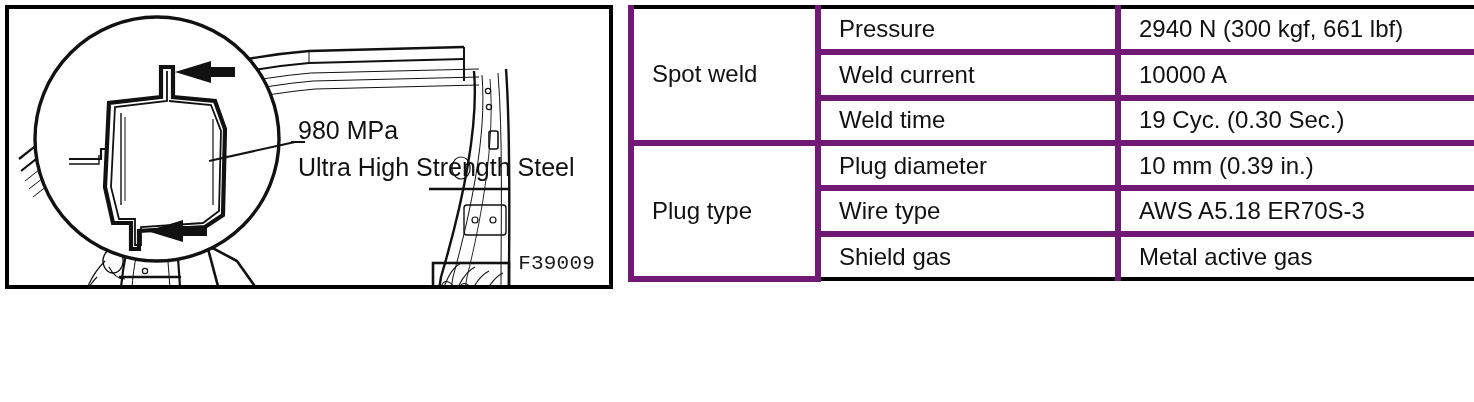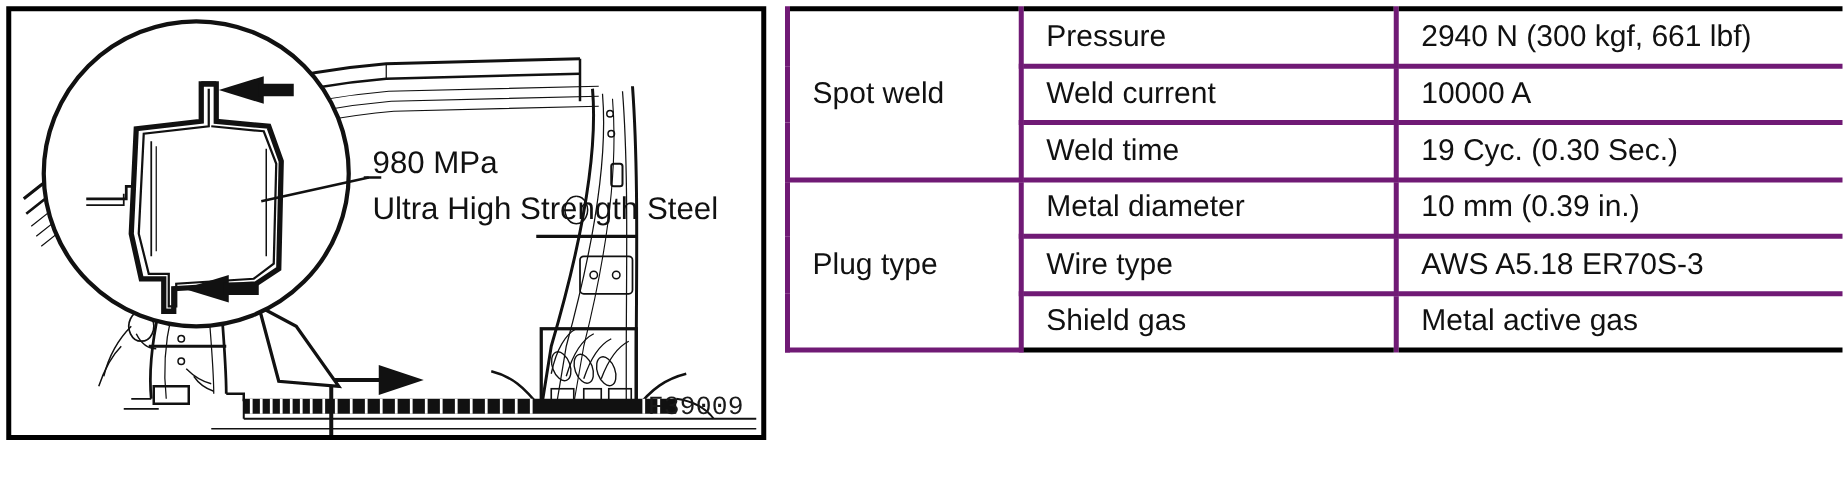--- a/index.html
+++ b/index.html
@@ -8,21 +8,21 @@
     background: #ffffff;
     font-family: "Liberation Sans", sans-serif;
     overflow: hidden;
   }
   #page { position: relative; width: 1474px; height: 402px; background: #fff; }
 
   
   #figure-panel {
     position: absolute;
     left: 5px; top: 5px;
-    width: 608px; height: 347px;
+    width: 608px; height: 284px;
     border: 4px solid #000;
     background: #fff;
     overflow: hidden;
   }
   #figure-svg { position: absolute; left: 0; top: 0; }
 
   .fig-code {
     position: absolute;
     right: 14px; bottom: 10px;
     font-size: 21px;
@@ -46,21 +46,21 @@
     left: 628px; top: 5px;
     width: 836px; height: 277px;
   }
   table.spec {
     width: 100%; height: 100%;
     border-collapse: collapse;
     table-layout: fixed;
     background: #fff;
   }
   table.spec td {
-    border: 4px solid #701a75;
+    border: 6px solid #701a75;
     font-size: 24px;
     color: #111;
     padding: 0 0 0 18px;
     vertical-align: middle;
     height: 45px;
     white-space: nowrap;
   }
   td.group-cell { width: 187px; }
   td.param-cell { width: 300px; }
   td.value-cell { width: 381px; }
@@ -298,21 +298,21 @@
           <tr>
             <td class="param-cell">Weld current</td>
             <td class="value-cell">10000 A</td>
           </tr>
           <tr>
             <td class="param-cell">Weld time</td>
             <td class="value-cell">19 Cyc. (0.30 Sec.)</td>
           </tr>
           <tr class="group-start">
             <td class="group-cell" rowspan="3">Plug type</td>
-            <td class="param-cell">Metal diameter</td>
+            <td class="param-cell">Plug diameter</td>
             <td class="value-cell">10 mm (0.39 in.)</td>
           </tr>
           <tr>
             <td class="param-cell">Wire type</td>
             <td class="value-cell">AWS A5.18 ER70S-3</td>
           </tr>
           <tr>
             <td class="param-cell">Shield gas</td>
             <td class="value-cell">Metal active gas</td>
           </tr>

